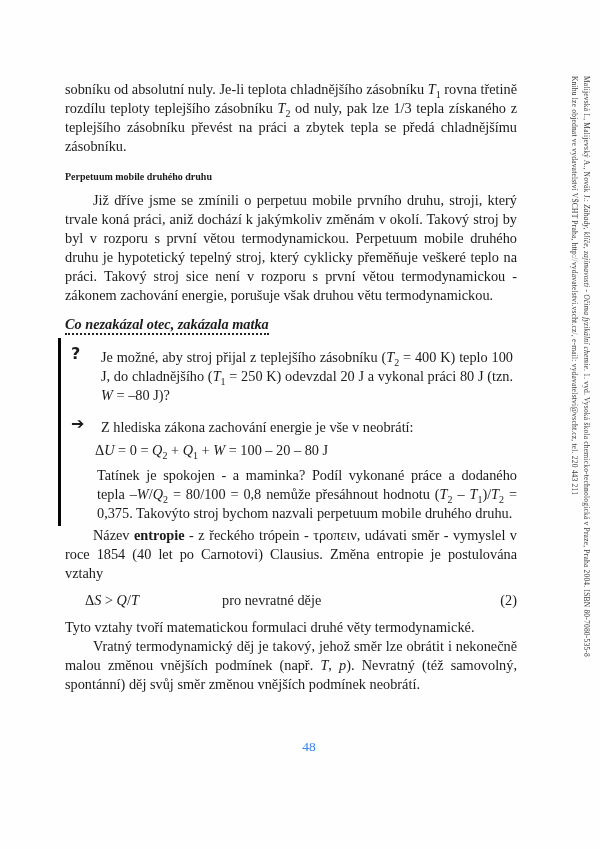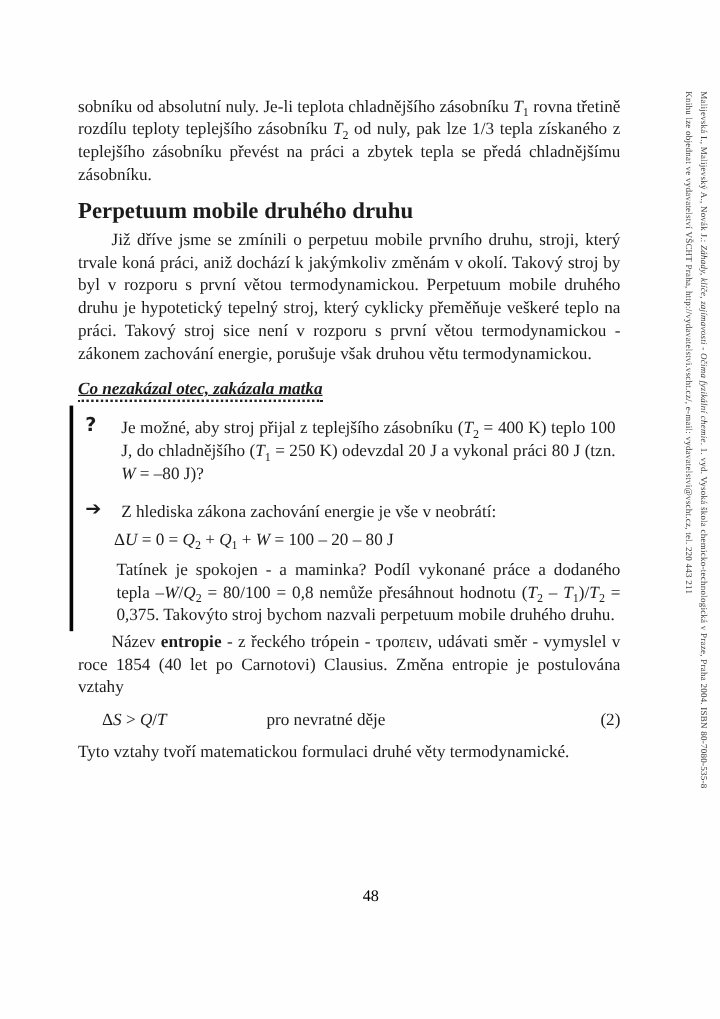--- a/index.html
+++ b/index.html
@@ -12,27 +12,27 @@
     position:relative; width:600px; height:849px;
     background:#fefefe; overflow:hidden; color:#1b1b1b;
   }
   .content {
     position:absolute; left:65px; top:80px; width:452px;
     font-size:14.3px; line-height:19px; text-align:justify;
   }
   .para { margin:0; }
   .indent { text-indent:28px; }
   .heading {
-    font-size:19px; font-weight:bold; font-style:normal;
+    font-size:10px; font-weight:bold; font-style:normal;
     margin:11px 0 5px 0; text-align:left;
   }
   .subheading-wrap { margin:10px 0 4px 0; text-align:left; }
   .subheading {
     font-weight:bold; font-style:italic;
-    border-bottom:2px dotted #222; padding-bottom:1px;text-decoration:underline;
+    border-bottom:2px dotted #222; padding-bottom:1px;
   }
   .qa {
     border-left:3px solid #050505;
     margin-left:-7px; padding-left:4px;
     padding-top:1px; padding-bottom:3px;
   }
   .qa-row { display:flex; margin-top:5px; }
   .bullet {
     flex:none; width:32px; box-sizing:border-box; padding-left:6px;
     font-weight:bold; font-size:16px; line-height:19px;
@@ -40,21 +40,21 @@
   }
   .qa-text { margin:4px; flex:1; text-align:justify; }
   .equation { margin:0 0 6px 30px; text-align:left; }
   .qa-cont { margin:5px 0 0 32px; text-align:justify; }
   .eq-row { display:flex; margin:8px 0; text-align:left; }
   .eq-f { flex:none; width:137px; margin-left:20px; }
   .eq-desc { flex:1; }
   .eq-num { flex:none; width:42px; text-align:right; }
   .pagenum {
     position:absolute; top:739px; left:83px; width:452px;
-    text-align:center; font-size:13.5px; color:#000000;
+    text-align:center; font-size:13.5px; color:#3b82f6;
   }
   .sidebar {
     position:absolute; top:76px; right:8px; height:672px;
     writing-mode:vertical-rl;
     font-size:7.5px; line-height:12.5px; letter-spacing:0.2px;
     color:#3d3d3d; overflow:hidden;
   }
   .side-line { white-space:nowrap; margin:0; }
   sub { font-size:10px; line-height:0; }
 </style>
@@ -92,20 +92,21 @@
 
 
     <div class="eq-row">
       <span class="eq-f">Δ<i>S</i> &gt; <i>Q</i>/<i>T</i></span>
       <span class="eq-desc">pro nevratné děje</span>
       <span class="eq-num">(2)</span>
     </div>
 
     <p class="para">Tyto vztahy tvoří matematickou formulaci druhé věty termodynamické.</p>
 
+    <p class="para indent">Vratný termodynamický děj je takový, jehož směr lze obrátit i nekonečně malou změnou vnějších podmínek (např. <i>T</i>, <i>p</i>). Nevratný (též samovolný, spontánní) děj svůj směr změnou vnějších podmínek neobrátí.</p>
 
   </div>
 
   <div class="pagenum">48</div>
 
   <div class="sidebar">
     <div class="side-line">Malijevská I., Malijevský A., Novák J.: <i>Záhady, klíče, zajímavosti - Očima fyzikální chemie</i>. 1. vyd. Vysoká škola chemicko-technologická v Praze, Praha 2004. ISBN 80-7080-535-8</div>
     <div class="side-line">Knihu lze objednat ve vydavatelství VŠCHT Praha, http://vydavatelstvi.vscht.cz/, e-mail: vydavatelstvi@vscht.cz, tel. 220 443 211</div>
   </div>
 

